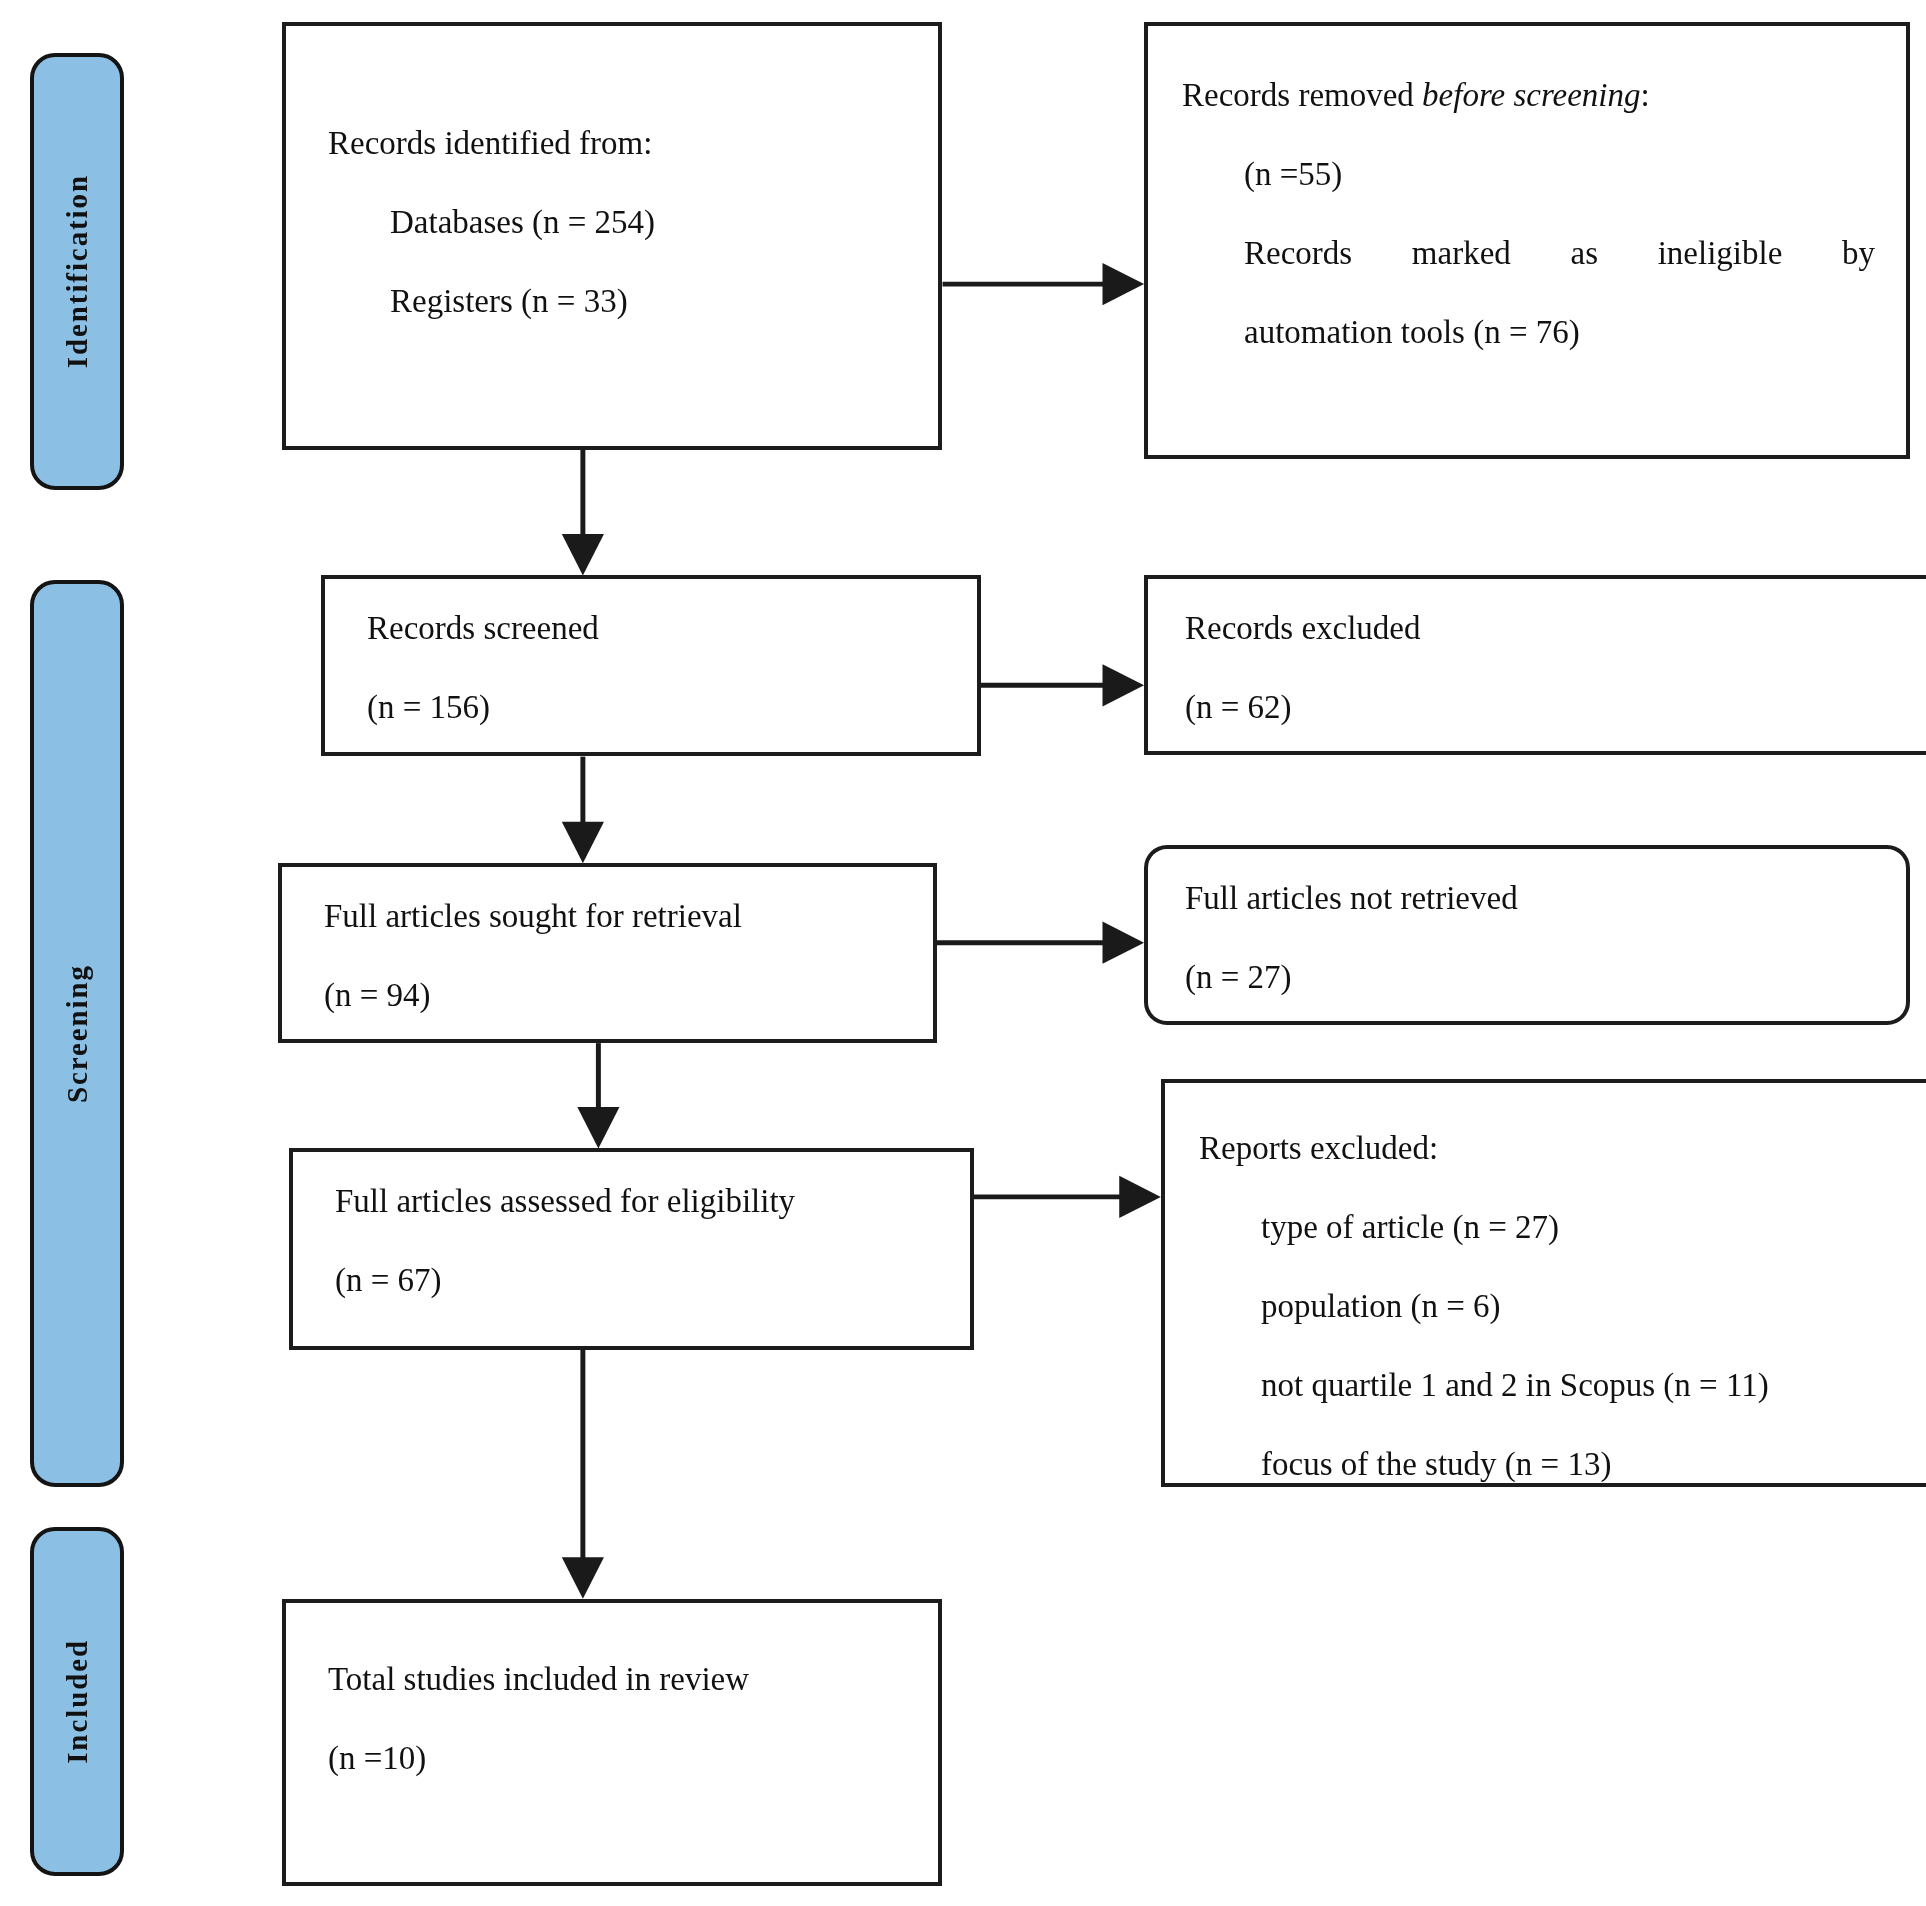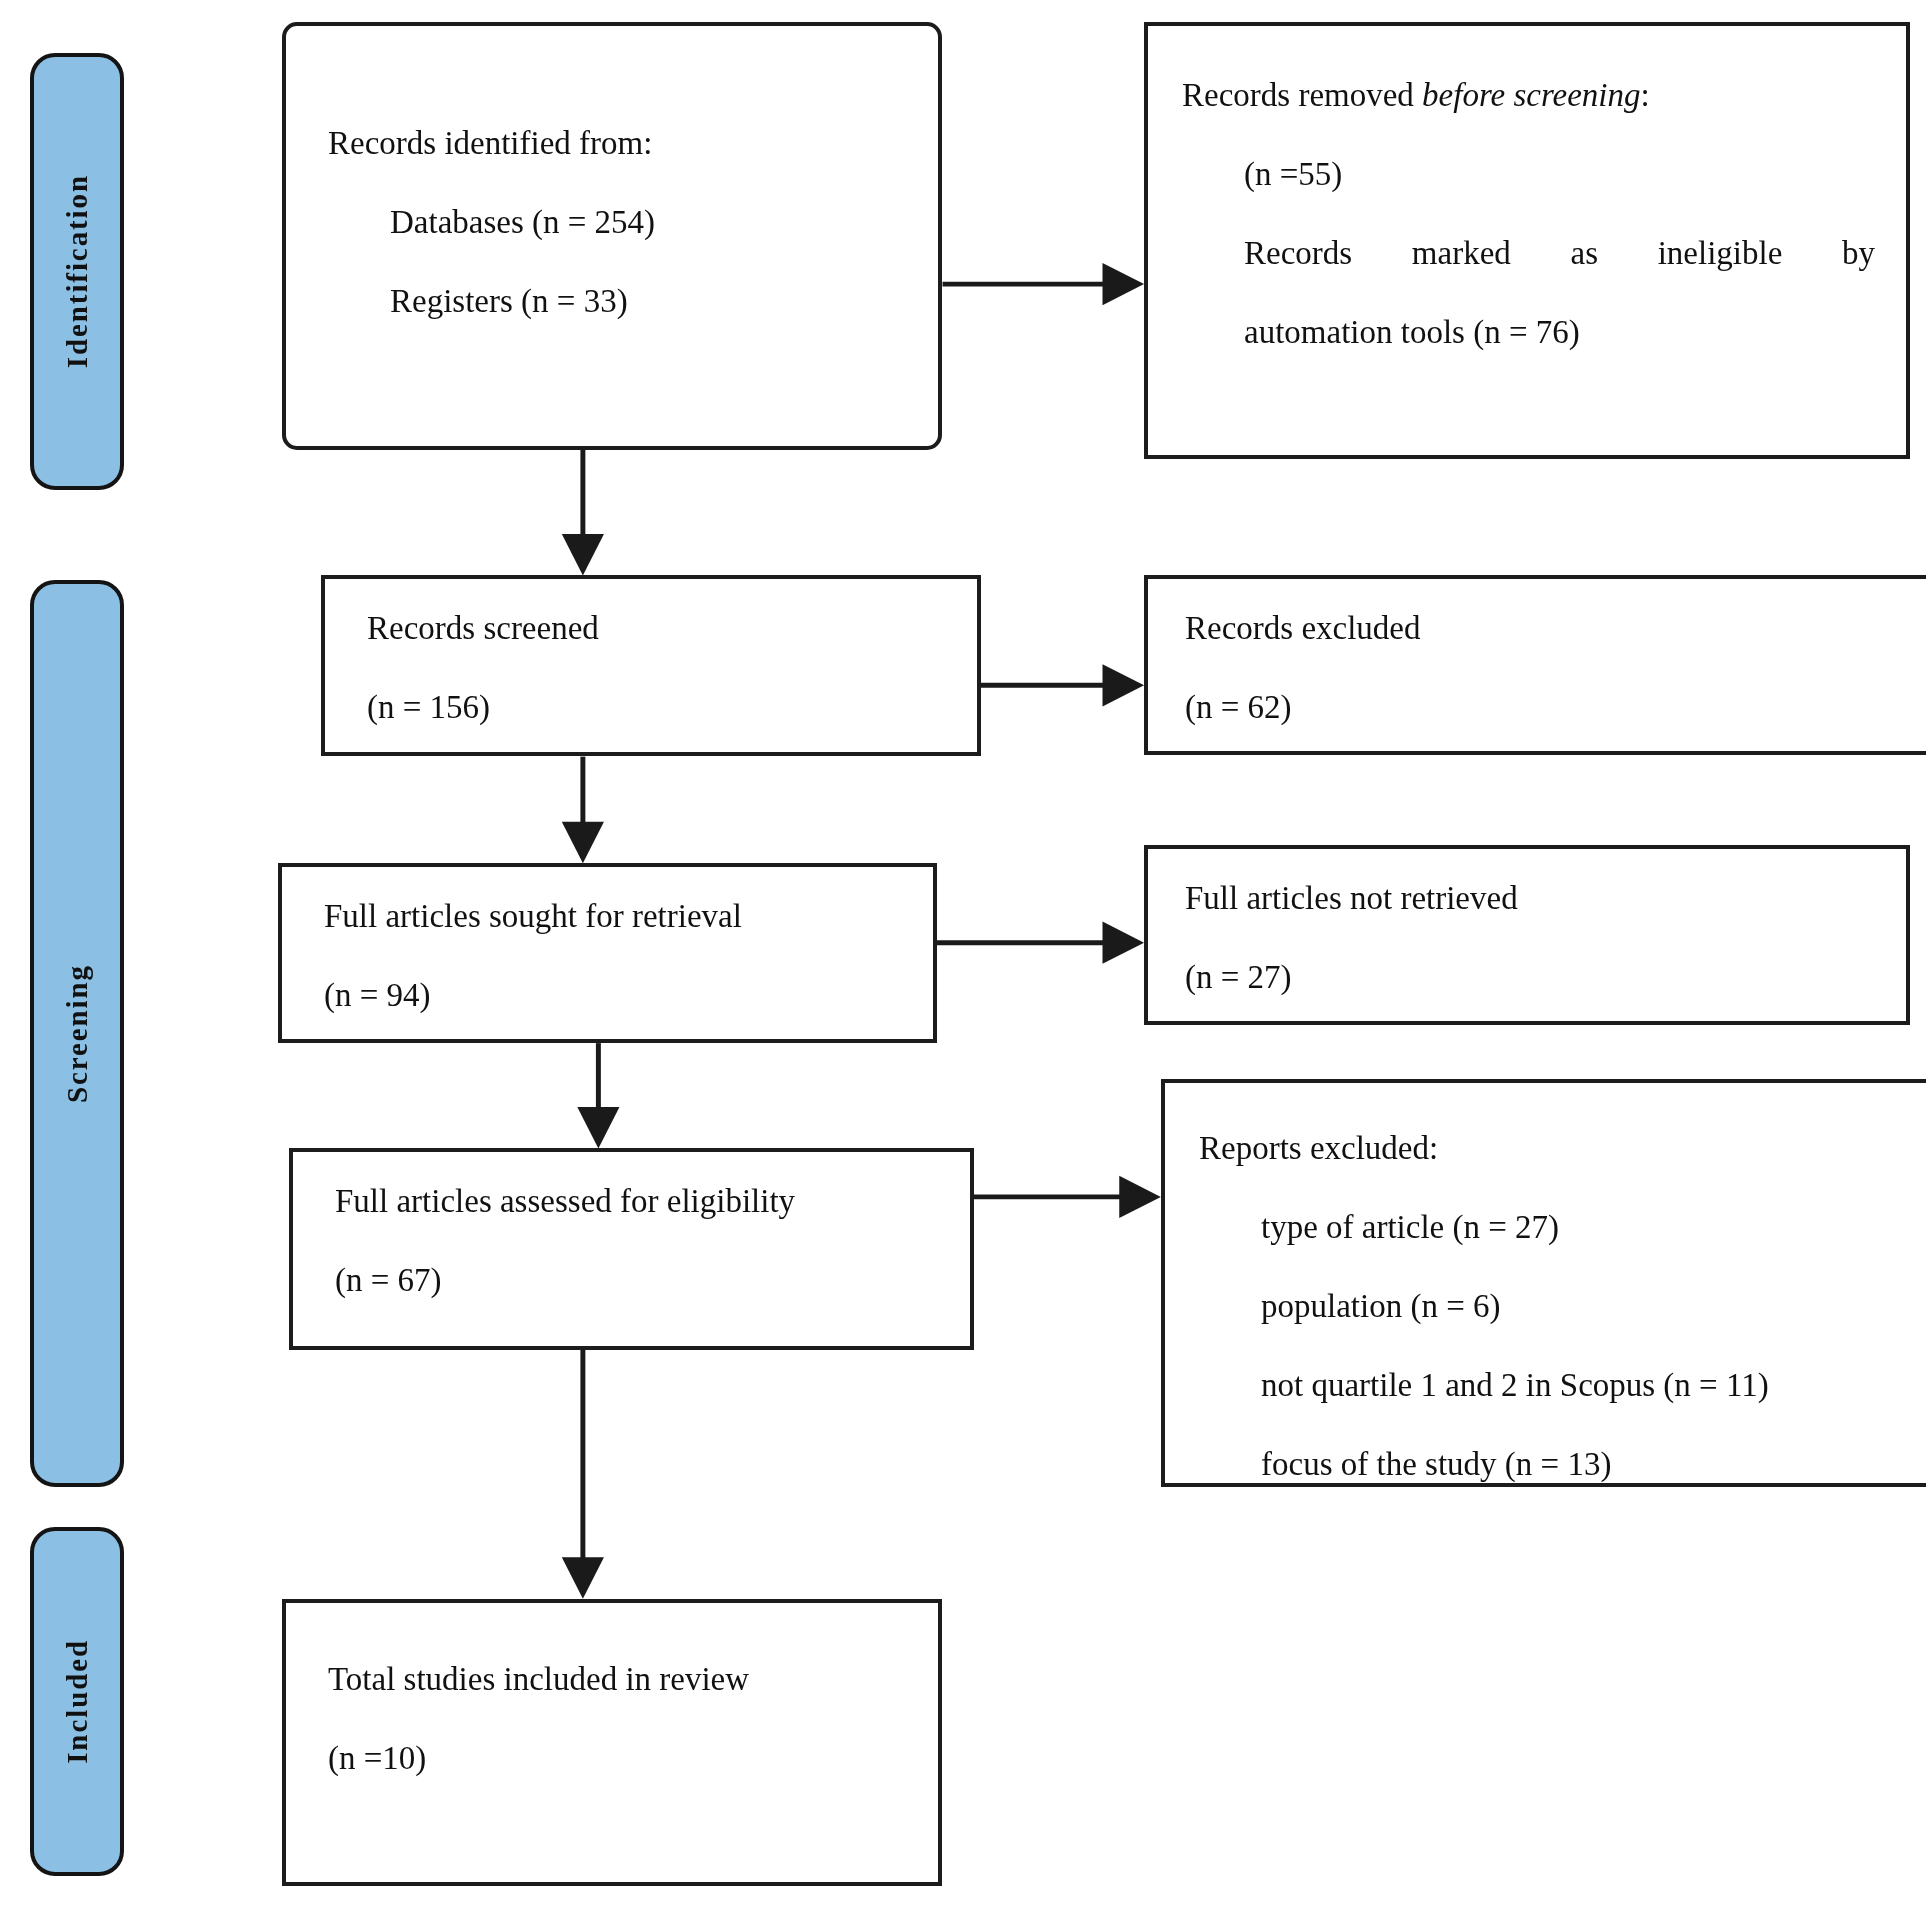--- a/index.html
+++ b/index.html
@@ -45,21 +45,21 @@
     white-space:nowrap;
   }
   .box .indent{padding-left:62px;}
   .box .jline{
     white-space:normal;
     text-align:justify;
     text-align-last:justify;
   }
   em.inl{}
 
-  #b-identified{left:282px;top:22px;width:660px;height:428px;padding:78px 25px 0 42px;border-radius:15px;}
+  #b-identified{left:282px;top:22px;width:660px;height:428px;padding:78px 25px 0 42px;}
   #b-removed{left:1144px;top:22px;width:766px;height:437px;padding:30px 31px 0 34px;}
   #b-screened{left:278px;top:575px;width:660px;height:181px;padding:10px 18.6px 0 42px;margin-left:43px;}
   #b-excluded{left:1144px;top:575px;width:892px;height:180px;padding:10px 25px 0 37px;}
   #b-sought{left:278px;top:863px;width:659px;height:180px;padding:10px 18.6px 0 42px;}
   #b-notretrieved{left:1144px;top:845px;width:766px;height:180px;padding:10px 25px 0 37px;}
   #b-assessed{left:289px;top:1148px;width:685px;height:202px;padding:10px 18.6px 0 42px;}
   #b-reports{left:1161px;top:1079px;width:902px;height:408px;padding:26px 30px 0 34px;}
   #b-included{left:282px;top:1599px;width:660px;height:287px;padding:37px 18.6px 0 42px;}
 
   
@@ -138,21 +138,21 @@
   <div class="box" id="b-excluded" style="border-color: rgb(28, 28, 28);">
     <div class="ln">Records excluded</div>
     <div class="ln">(n = 62)</div>
   </div>
 
   <div class="box" id="b-sought" style="border-color: rgb(28, 28, 28);">
     <div class="ln">Full articles sought for retrieval</div>
     <div class="ln">(n = 94)</div>
   </div>
 
-  <div class="box" id="b-notretrieved" style="border-color: rgb(28, 28, 28);">
+  <div class="box" id="b-notretrieved" style="border-color: rgb(28, 28, 28); border-radius: 23px;">
     <div class="ln">Full articles not retrieved</div>
     <div class="ln">(n = 27)</div>
   </div>
 
   <div class="box" id="b-assessed" style="border-color: rgb(28, 28, 28);">
     <div class="ln">Full articles assessed for eligibility</div>
     <div class="ln">(n = 67)</div>
   </div>
 
   <div class="box" id="b-reports" style="border-color: rgb(28, 28, 28);">

